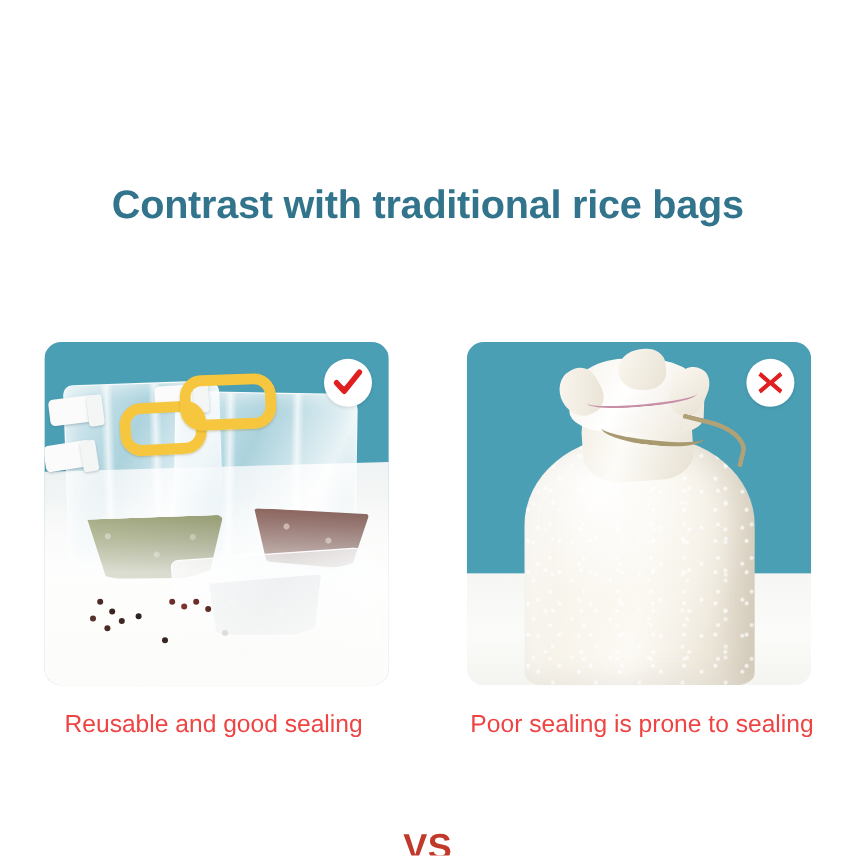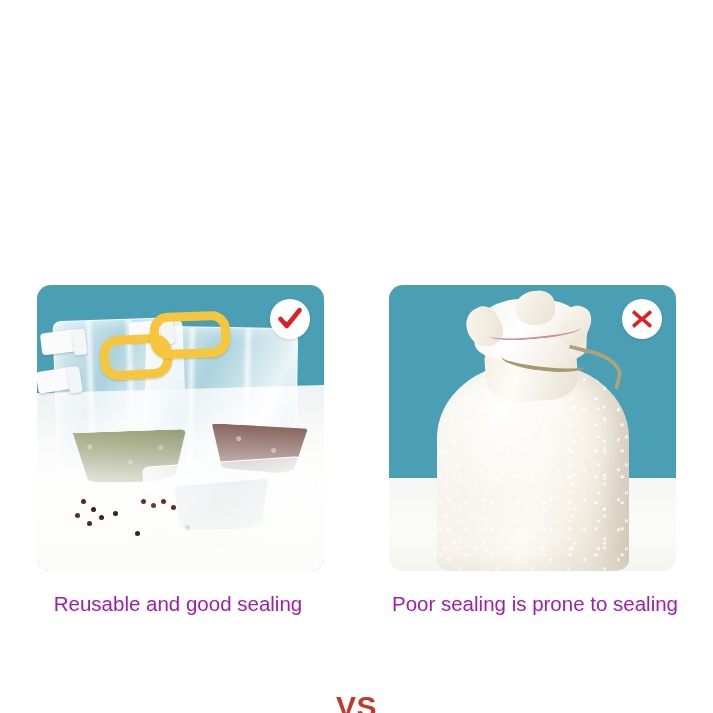--- a/index.html
+++ b/index.html
@@ -312,31 +312,32 @@
     font-weight: bold;
     color: #c0392b;
     letter-spacing: 0.5px;
   }
 
   
   .caption {
     position: absolute;
     top: 592px;
     font-size: 20.5px;
-    color: #a21caf;
+    color: #ef4444;
     white-space: nowrap;
   }
   .caption-left  { left: 0;   width: 356px; text-align: center; }
   .caption-right { left: 357px; width: 356px; text-align: center; }
 </style>
 </head>
 <body>
 
 <div class="page">
 
+  <div class="title">Contrast with traditional rice bags</div>
 
   <div class="compare">
 
     <div class="panel left">
       <div class="teal-left"></div>
       <div class="left-table"></div>
 
       <div class="bag bag-a">
         <div class="crease" style="left:30px"></div>
         <div class="crease" style="left:70px"></div>

